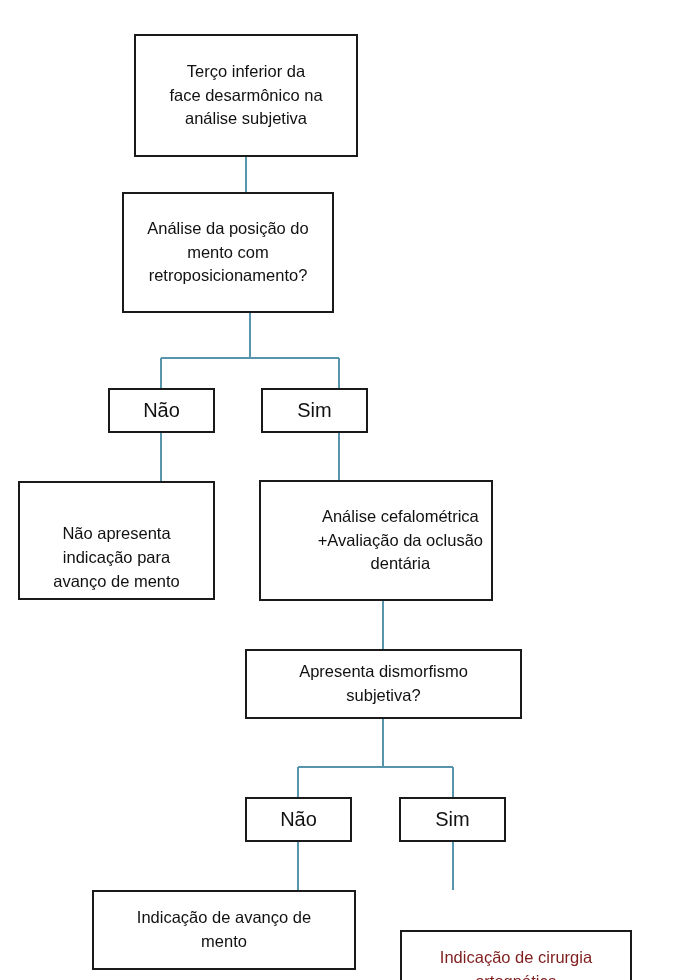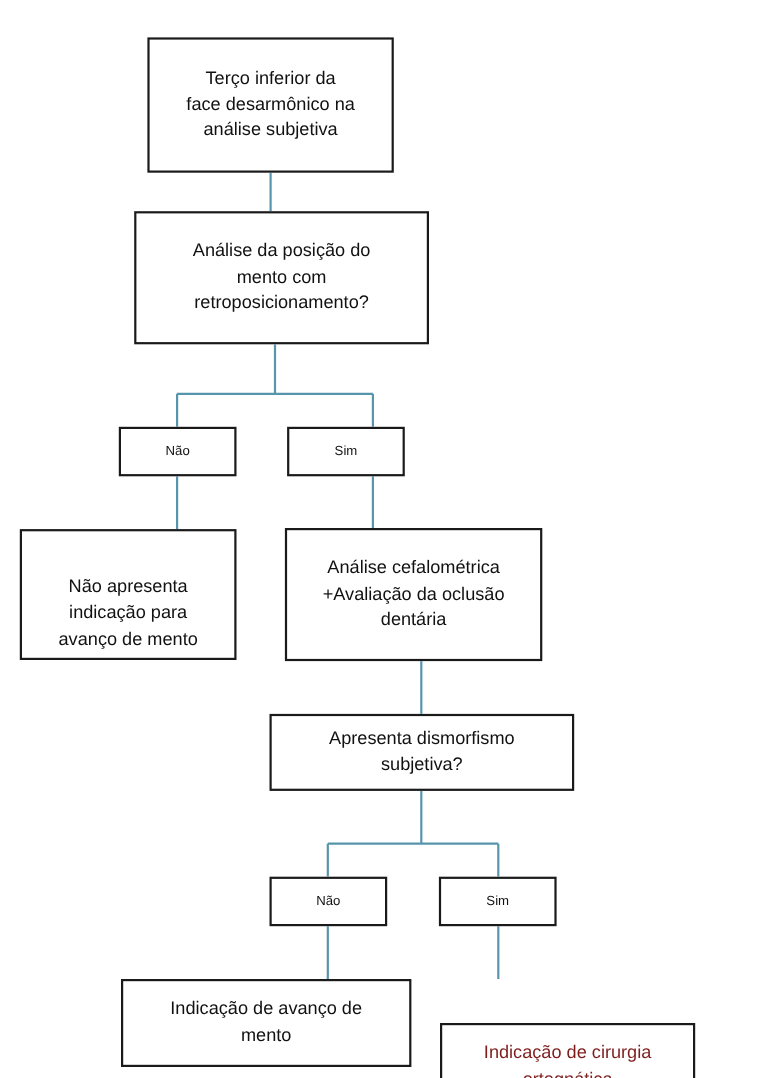--- a/index.html
+++ b/index.html
@@ -38,21 +38,21 @@
     font-size: 16.5px;
     line-height: 1.45;
     padding: 4px 8px;
     z-index: 2;
   }
   .node .node-label {
     display: block;
     white-space: pre-line;
   }
   .node.small {
-    font-size: 12px;
+    font-size: 20px;
   }
 </style>
 </head>
 <body>
 
 <div id="flowchart-canvas">
 
   <svg id="connector-layer" viewBox="0 0 700 980" width="700" height="980" xmlns="http://www.w3.org/2000/svg">
       <path d="M 246 157 L 246 192" stroke="#5795ad" stroke-width="2" fill="none" stroke-linecap="butt"></path>
       <path d="M 250 313 L 250 358" stroke="#5795ad" stroke-width="2" fill="none" stroke-linecap="butt"></path>
@@ -69,52 +69,52 @@
       <path d="M 298 842 L 298 890" stroke="#5795ad" stroke-width="2" fill="none" stroke-linecap="butt"></path>
       <path d="M 453 842 L 453 890" stroke="#5795ad" stroke-width="2" fill="none" stroke-linecap="butt"></path>
     </svg>
 
   <div id="node-layer">
       <div class="node" style="left: 134px; top: 34px; width: 224px; height: 123px; border-color: rgb(26, 26, 26); background: rgb(255, 255, 255); color: rgb(17, 17, 17);">
         <span class="node-label">Terço inferior da
 face desarmônico na
 análise subjetiva</span>
       </div>
-      <div class="node" style="left: 122px; top: 192px; width: 268px; height: 121px; border-color: rgb(26, 26, 26); background: rgb(255, 255, 255); color: rgb(17, 17, 17);">
+      <div class="node" style="left: 122px; top: 192px; width: 212px; height: 121px; border-color: rgb(26, 26, 26); background: rgb(255, 255, 255); color: rgb(17, 17, 17);">
         <span class="node-label">Análise da posição do
 mento com
 retroposicionamento?</span>
       </div>
       <div class="node small" style="left: 108px; top: 388px; width: 107px; height: 45px; border-color: rgb(26, 26, 26); background: rgb(255, 255, 255); color: rgb(17, 17, 17);">
         <span class="node-label">Não</span>
       </div>
       <div class="node small" style="left: 261px; top: 388px; width: 107px; height: 45px; border-color: rgb(26, 26, 26); background: rgb(255, 255, 255); color: rgb(17, 17, 17);">
         <span class="node-label">Sim</span>
       </div>
       <div class="node" style="left: 18px; top: 481px; width: 197px; height: 119px; border-color: rgb(26, 26, 26); background: rgb(255, 255, 255); color: rgb(17, 17, 17); align-items: flex-end;">
         <span class="node-label">Não apresenta
 indicação para
 avanço de mento</span>
       </div>
-      <div class="node" style="left: 259px; top: 480px; width: 234px; height: 121px; border-color: rgb(26, 26, 26); background: rgb(255, 255, 255); color: rgb(17, 17, 17);">
+      <div class="node" style="left: 259px; top: 480px; width: 234px; height: 121px; border-color: rgb(26, 26, 26); background: rgb(255, 255, 255); color: rgb(17, 17, 17); justify-content: flex-end;">
         <span class="node-label">Análise cefalométrica
 +Avaliação da oclusão
 dentária</span>
       </div>
       <div class="node" style="left: 245px; top: 649px; width: 277px; height: 70px; border-color: rgb(26, 26, 26); background: rgb(255, 255, 255); color: rgb(17, 17, 17);">
         <span class="node-label">Apresenta dismorfismo
 subjetiva?</span>
       </div>
       <div class="node small" style="left: 245px; top: 797px; width: 107px; height: 45px; border-color: rgb(26, 26, 26); background: rgb(255, 255, 255); color: rgb(17, 17, 17);">
         <span class="node-label">Não</span>
       </div>
       <div class="node small" style="left: 399px; top: 797px; width: 107px; height: 45px; border-color: rgb(26, 26, 26); background: rgb(255, 255, 255); color: rgb(17, 17, 17);">
         <span class="node-label">Sim</span>
       </div>
-      <div class="node" style="left: 110px; top: 890px; width: 264px; height: 80px; border-color: rgb(26, 26, 26); background: rgb(255, 255, 255); color: rgb(17, 17, 17);">
+      <div class="node" style="left: 92px; top: 890px; width: 264px; height: 80px; border-color: rgb(26, 26, 26); background: rgb(255, 255, 255); color: rgb(17, 17, 17);">
         <span class="node-label">Indicação de avanço de
 mento</span>
       </div>
       <div class="node" style="left: 400px; top: 930px; width: 232px; height: 80px; border-color: rgb(26, 26, 26); background: rgb(255, 255, 255); color: #7f1d1d;">
         <span class="node-label">Indicação de cirurgia
 ortognática</span>
       </div>
     </div>
 
 </div>

